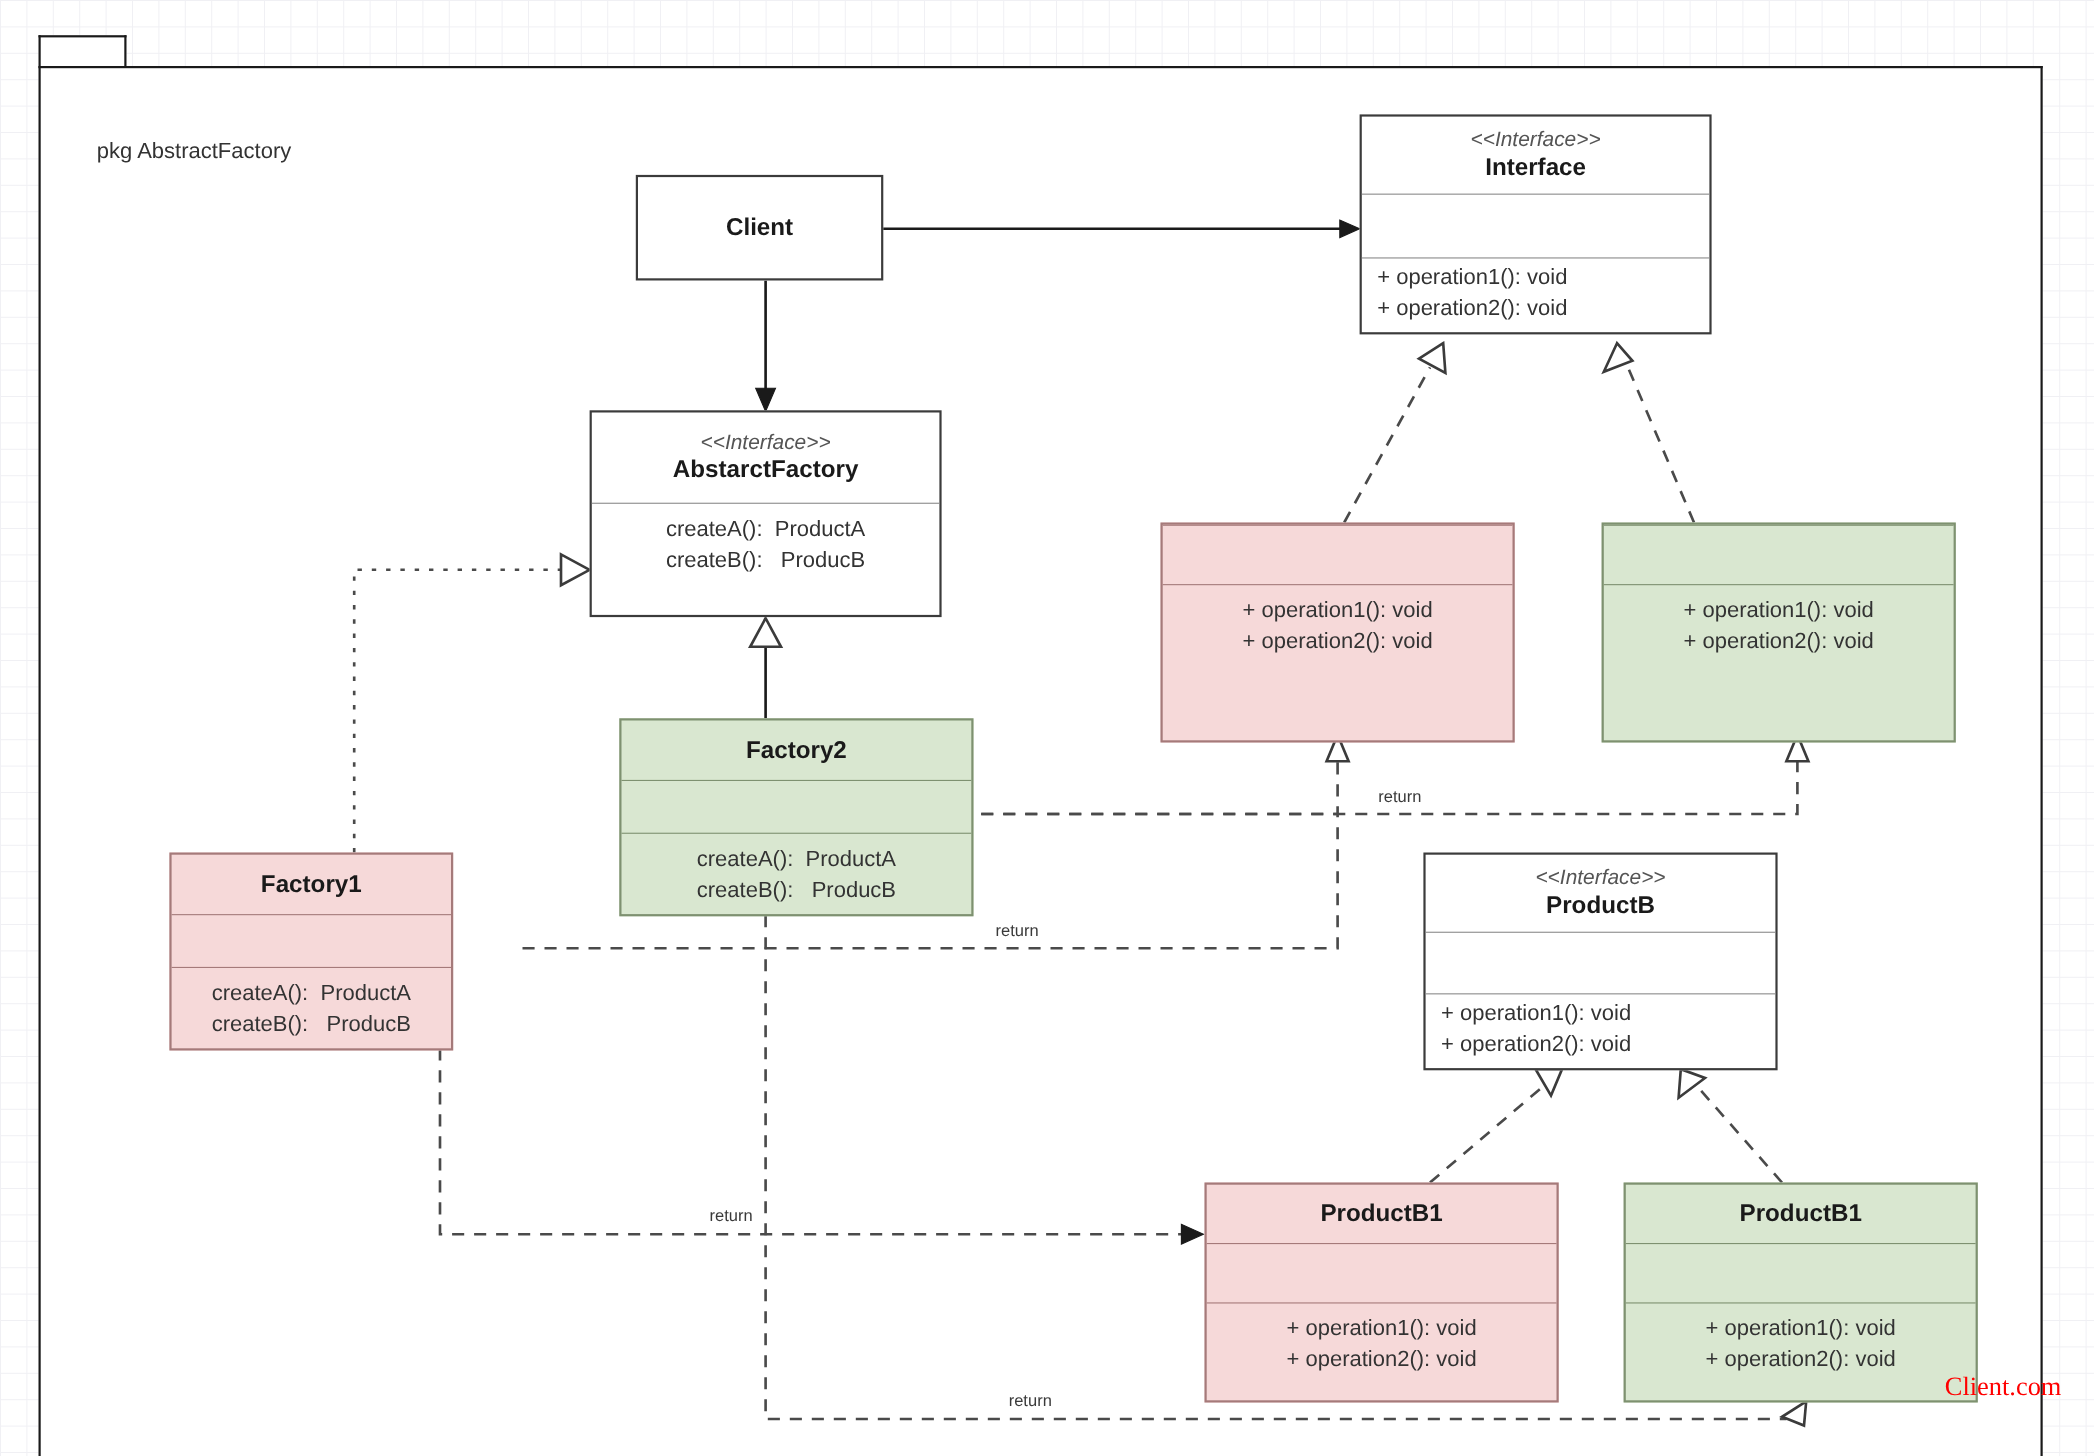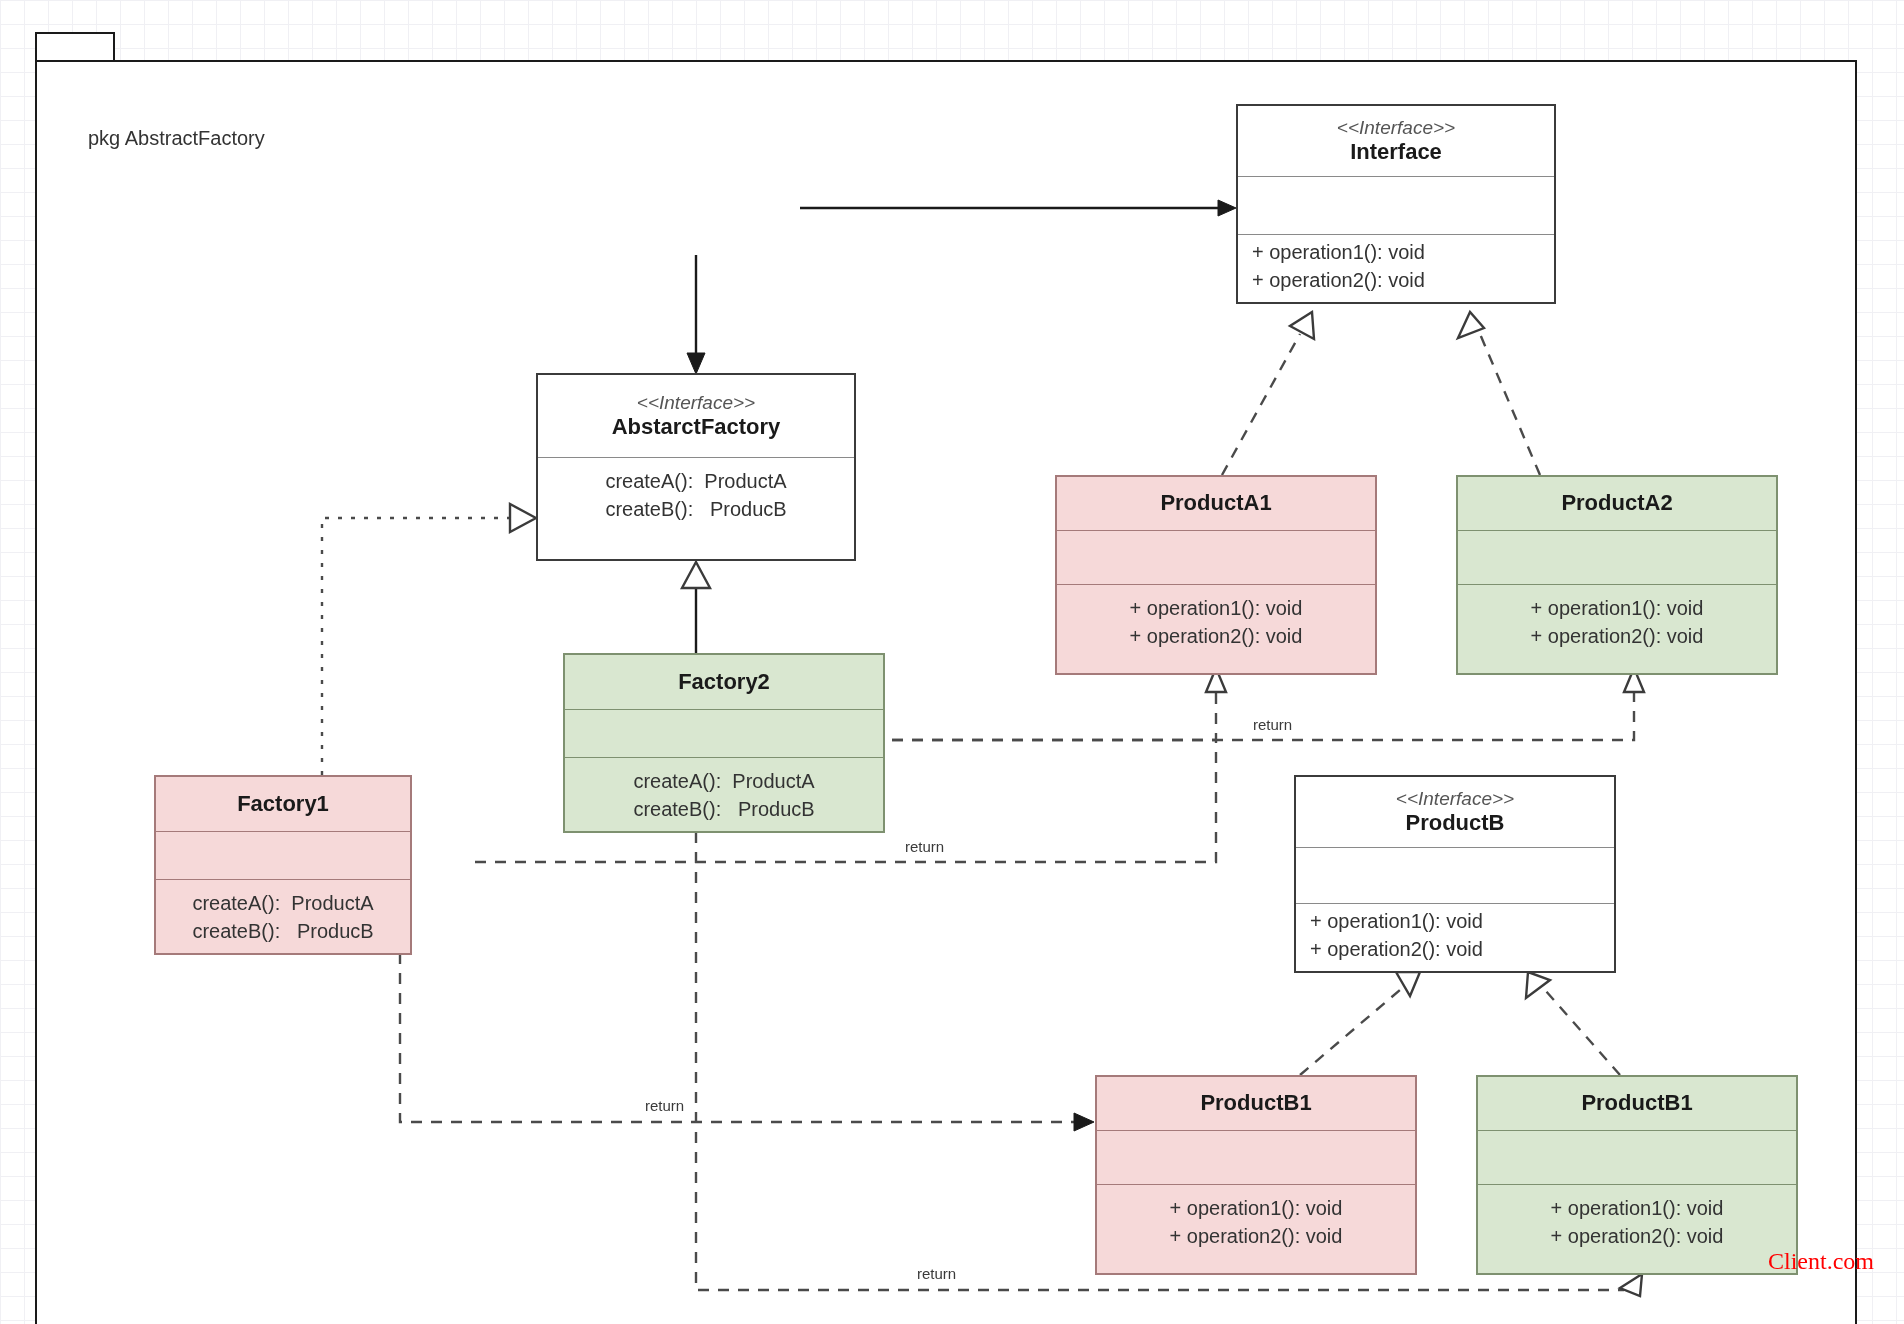--- a/index.html
+++ b/index.html
@@ -188,20 +188,25 @@
   </svg>
 
   <div class="edge-label" style="left:1248px; top:716px;">return</div>
 
   <div class="edge-label" style="left:900px; top:838px;">return</div>
 
   <div class="edge-label" style="left:640px; top:1097px;">return</div>
 
   <div class="edge-label" style="left:912px; top:1265px;">return</div>
 
+  <div class="umlbox" style="left:578px; top:159px; width:225px; height:96px;">
+    <div class="seg hdr" style="height:92px;">
+      <div class="cname">Client</div>
+    </div>
+  </div>
 
   <div class="umlbox" style="left:536px; top:373px; width:320px; height:188px;">
     <div class="seg hdr" style="height:82px;">
       <div class="stereo">&lt;&lt;Interface&gt;&gt;</div>
       <div class="cname">AbstarctFactory</div>
     </div>
     <div class="seg div members centered" style="height:102px;">createA():  ProductA
 createB():   ProducB</div>
   </div>
 
@@ -227,32 +232,26 @@
     <div class="seg hdr" style="height:70px;">
       <div class="stereo">&lt;&lt;Interface&gt;&gt;</div>
       <div class="cname">Interface</div>
     </div>
     <div class="seg div" style="height:58px;"></div>
     <div class="seg div members left" style="height:68px; padding-top:4px;">+ operation1(): void
 + operation2(): void</div>
   </div>
 
   <div class="umlbox pink" style="left:1055px; top:475px; width:322px; height:200px;">
-    <div class="seg hdr" style="height:53px;">
-      <div class="cname">ProductA1</div>
-    </div>
     <div class="seg div" style="height:54px;"></div>
     <div class="seg div members centered" style="height:91px;">+ operation1(): void
 + operation2(): void</div>
   </div>
 
   <div class="umlbox green" style="left:1456px; top:475px; width:322px; height:200px;">
-    <div class="seg hdr" style="height:53px;">
-      <div class="cname">ProductA2</div>
-    </div>
     <div class="seg div" style="height:54px;"></div>
     <div class="seg div members centered" style="height:91px;">+ operation1(): void
 + operation2(): void</div>
   </div>
 
   <div class="umlbox" style="left:1294px; top:775px; width:322px; height:198px;">
     <div class="seg hdr" style="height:70px;">
       <div class="stereo">&lt;&lt;Interface&gt;&gt;</div>
       <div class="cname">ProductB</div>
     </div>

